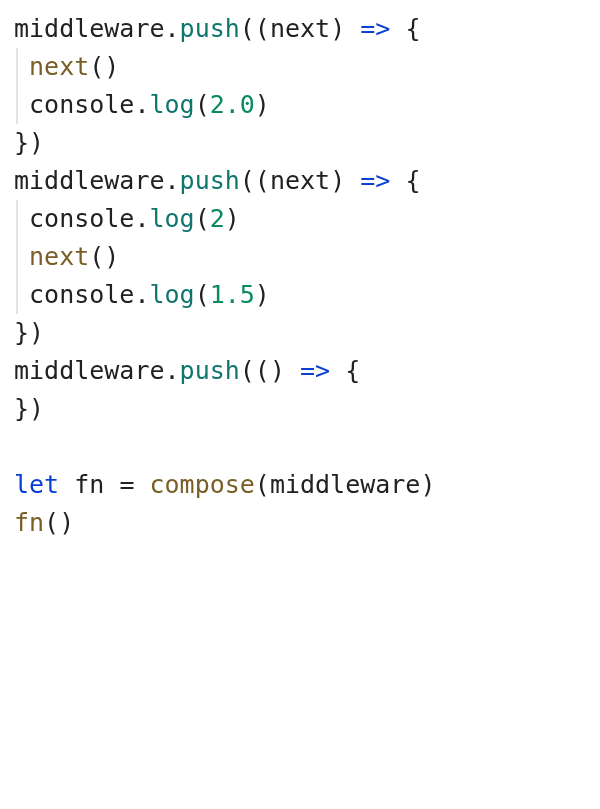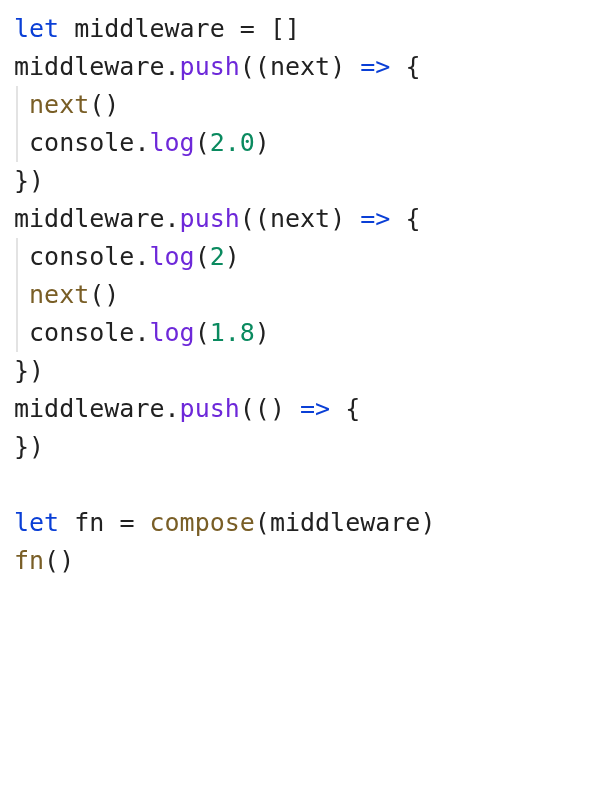--- a/index.html
+++ b/index.html
@@ -48,38 +48,37 @@
     position: absolute;
     left: 62px;
     top: 0;
     bottom: 0;
     width: 2px;
     background: #e3e3e3;
   }
   .tok-kw { color: #0a3fd6; }
   .tok-def { color: #212121; }
   .tok-punc { color: #212121; }
-  .tok-prop { color: #6d28d9; }
+  .tok-prop { color: #0f766e; }
   .tok-arrow { color: #0a3fd6; }
   .tok-num { color: #0a8a5f; }
   .tok-obj { color: #212121; }
   .tok-fn { color: #795e26; }
   .content { white-space: pre; }
 </style>
 </head>
 <body>
 
-<pre id="code-root"><span class="line"><span class="content"><span class="tok-kw">let</span><span class="tok-def"> middleware </span><span class="tok-punc">=</span><span class="tok-punc"> []</span></span>
-</span><span class="line"><span class="content"><span class="tok-obj">middleware</span><span class="tok-punc">.</span><span class="tok-prop">push</span><span class="tok-punc">((</span><span class="tok-obj">next</span><span class="tok-punc">) </span><span class="tok-arrow">=&gt;</span><span class="tok-punc"> {</span></span>
+<pre id="code-root"><span class="line"><span class="content"><span class="tok-obj">middleware</span><span class="tok-punc">.</span><span class="tok-prop">push</span><span class="tok-punc">((</span><span class="tok-obj">next</span><span class="tok-punc">) </span><span class="tok-arrow">=&gt;</span><span class="tok-punc"> {</span></span>
 </span><span class="line guide"><span class="content"><span> </span><span class="tok-fn">next</span><span class="tok-punc">()</span></span>
 </span><span class="line guide"><span class="content"><span> </span><span class="tok-obj">console</span><span class="tok-punc">.</span><span class="tok-prop">log</span><span class="tok-punc">(</span><span class="tok-num">2.0</span><span class="tok-punc">)</span></span>
 </span><span class="line"><span class="content"><span class="tok-punc">})</span></span>
 </span><span class="line"><span class="content"><span class="tok-obj">middleware</span><span class="tok-punc">.</span><span class="tok-prop">push</span><span class="tok-punc">((</span><span class="tok-obj">next</span><span class="tok-punc">) </span><span class="tok-arrow">=&gt;</span><span class="tok-punc"> {</span></span>
 </span><span class="line guide"><span class="content"><span> </span><span class="tok-obj">console</span><span class="tok-punc">.</span><span class="tok-prop">log</span><span class="tok-punc">(</span><span class="tok-num">2</span><span class="tok-punc">)</span></span>
 </span><span class="line guide"><span class="content"><span> </span><span class="tok-fn">next</span><span class="tok-punc">()</span></span>
-</span><span class="line guide"><span class="content"><span> </span><span class="tok-obj">console</span><span class="tok-punc">.</span><span class="tok-prop">log</span><span class="tok-punc">(</span><span class="tok-num">1.8</span><span class="tok-punc">)</span></span>
+</span><span class="line guide"><span class="content"><span> </span><span class="tok-obj">console</span><span class="tok-punc">.</span><span class="tok-prop">log</span><span class="tok-punc">(</span><span class="tok-num">1.5</span><span class="tok-punc">)</span></span>
 </span><span class="line"><span class="content"><span class="tok-punc">})</span></span>
 </span><span class="line"><span class="content"><span class="tok-obj">middleware</span><span class="tok-punc">.</span><span class="tok-prop">push</span><span class="tok-punc">(() </span><span class="tok-arrow">=&gt;</span><span class="tok-punc"> {</span></span>
 </span><span class="line"><span class="content"><span class="tok-punc">})</span></span>
 </span><span class="line"><span class="content"></span>
 </span><span class="line"><span class="content"><span class="tok-kw">let</span><span class="tok-def"> fn </span><span class="tok-punc">=</span><span class="tok-punc"> </span><span class="tok-fn">compose</span><span class="tok-punc">(middleware)</span></span>
 </span><span class="line"><span class="content"><span class="tok-fn">fn</span><span class="tok-punc">()</span></span>
 </span></pre>
 
 </body></html>

